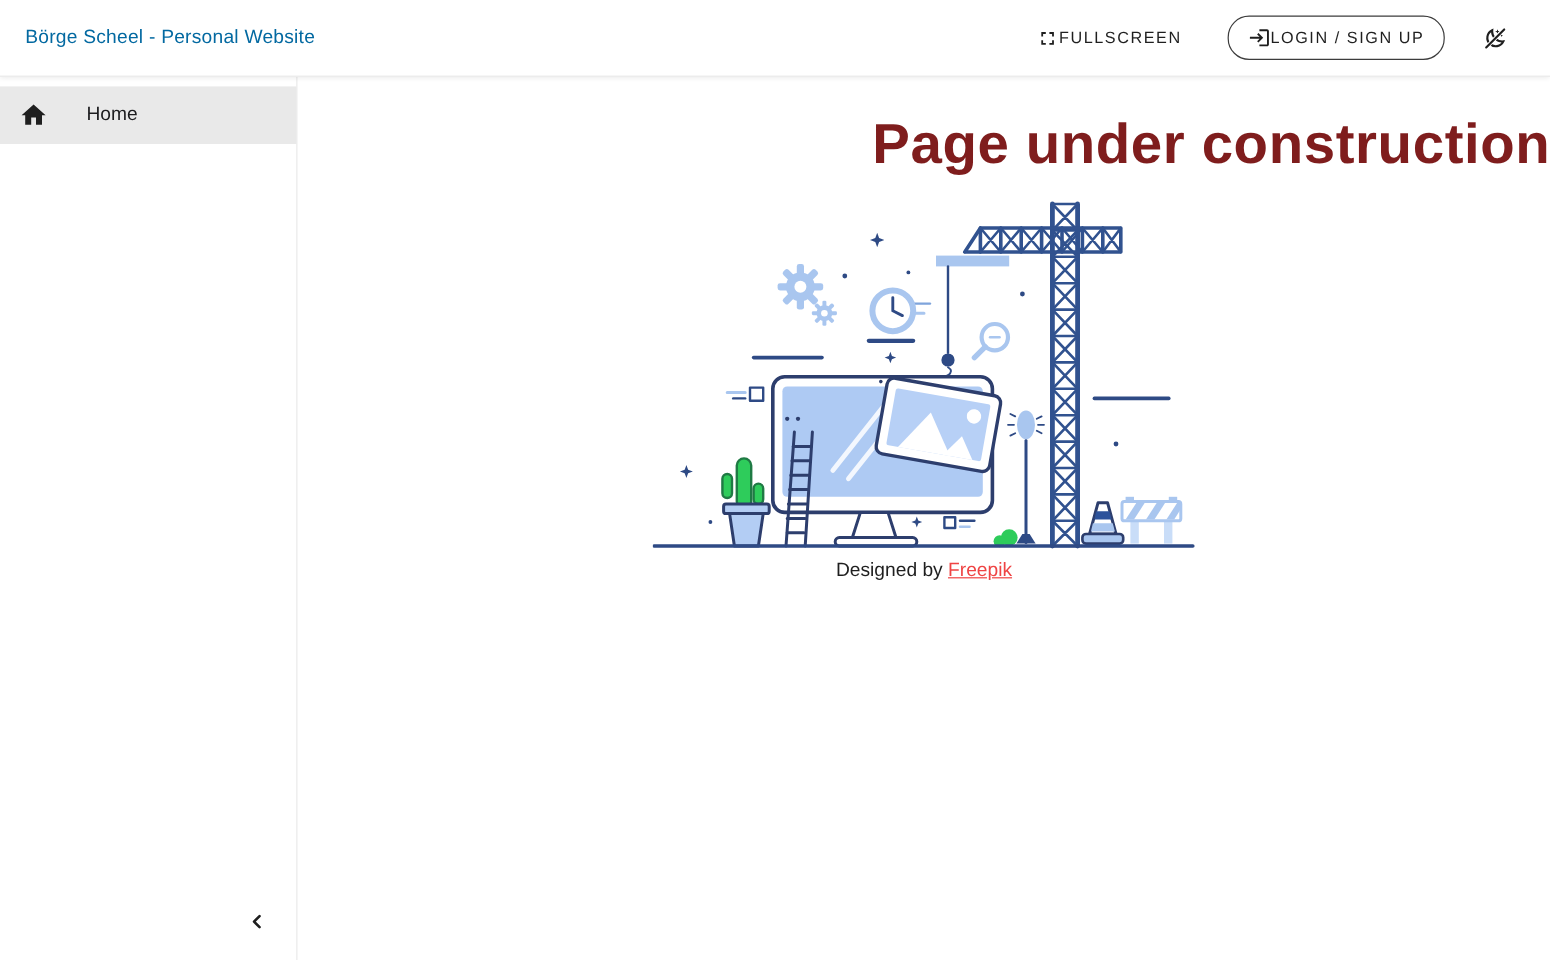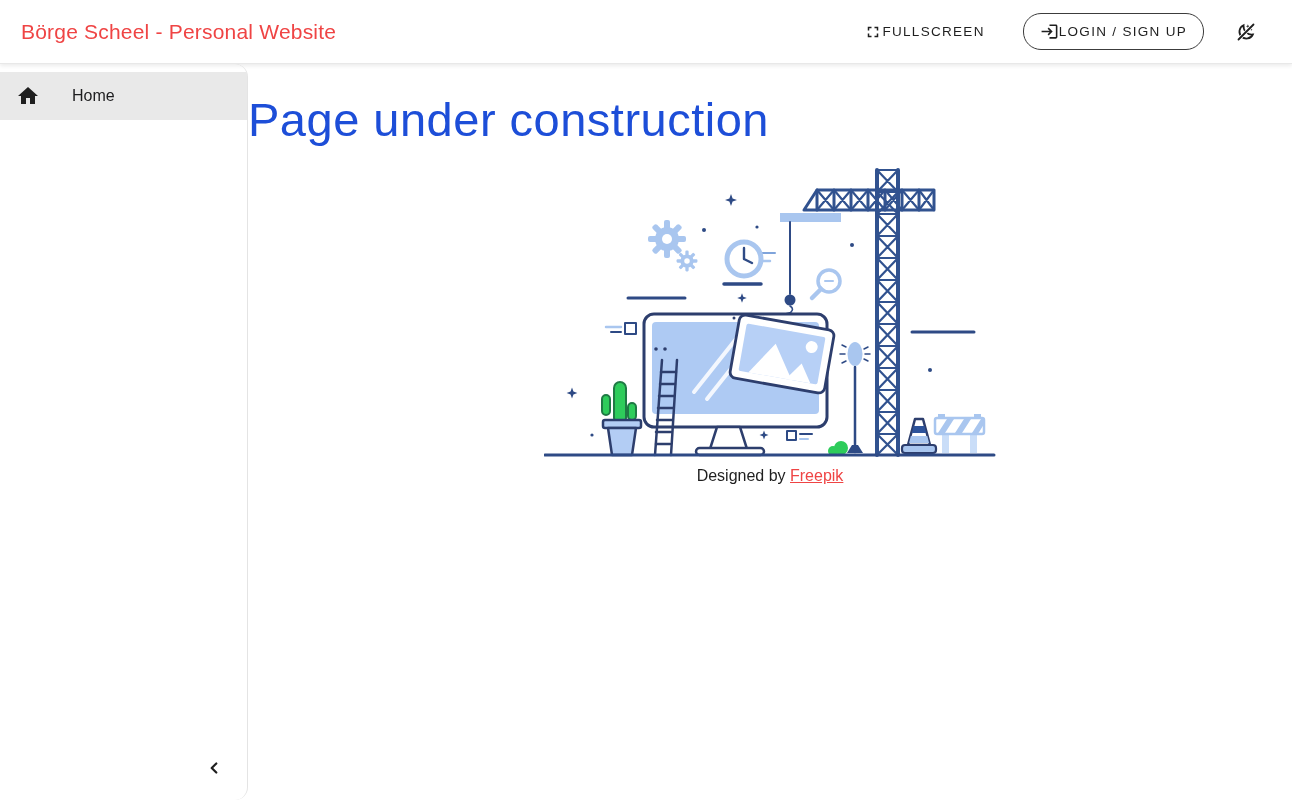--- a/index.html
+++ b/index.html
@@ -8,47 +8,47 @@
     background:#ffffff;font-family:"Liberation Sans",sans-serif;color:#1f1f1f;
   }
   .app{display:flex;flex-direction:column;width:100%;height:100%;}
 
   
   .header{
     height:64px;flex:0 0 64px;background:#fff;display:flex;align-items:center;
     padding:0 26px 0 21px;box-sizing:border-box;position:relative;z-index:5;
     border-bottom:1px solid #e8e8e8;box-shadow:0 2px 4px rgba(0,0,0,0.08);
   }
-  .app-title{font-size:21px;font-weight:400;color:#ef4444;letter-spacing:.2px;}
+  .app-title{font-size:16px;font-weight:400;color:#0369a1;letter-spacing:.2px;}
   .header-right{margin-left:auto;display:flex;align-items:center;}
   .btn{display:flex;align-items:center;background:none;border:none;cursor:pointer;
        font-family:"Liberation Sans",sans-serif;color:#1f1f1f;}
   .btn-label{font-size:13.5px;letter-spacing:1.3px;font-weight:400;white-space:nowrap;}
   .fullscreen-btn{padding:8px 10px;}
   .login-btn{border:1px solid #3c3c3c;border-radius:18px;height:37px;padding:0 16px;margin-left:28px;}
   .icon-btn{width:40px;height:40px;display:flex;align-items:center;justify-content:center;
             background:none;border:none;cursor:pointer;margin-left:22px;}
   .icn{display:inline-flex;align-items:center;justify-content:center;}
 
   
   .body-row{flex:1;display:flex;min-height:0;}
   .sidebar{
     width:248px;flex:0 0 248px;background:#fff;border-right:1px solid #e4e4e4;
-    position:relative;padding-top:8px;box-sizing:border-box;border-radius:13px;
+    position:relative;padding-top:8px;box-sizing:border-box;
   }
   .nav-item{display:flex;align-items:center;height:48px;padding-left:16px;cursor:pointer;}
   .nav-item.selected{background:#e9e9e9;}
   .nav-icon{width:24px;height:24px;flex:0 0 24px;display:flex;align-items:center;justify-content:center;}
   .nav-label{margin-left:32px;font-size:16px;color:#1d1d1f;}
   .collapse-btn{position:absolute;right:19px;bottom:18px;width:28px;height:28px;
                 display:flex;align-items:center;justify-content:center;background:none;border:none;cursor:pointer;}
 
   
   .main{flex:1;position:relative;background:#fff;}
-  .page-heading{margin:28px 0 0 0;text-align:left;font-size:47px;font-weight:400;color:#1d4ed8;letter-spacing:.5px;}
+  .page-heading{margin:28px 0 0 0;text-align:right;font-size:47px;font-weight:700;color:#7f1d1d;letter-spacing:.5px;}
   .illustration-wrap{display:flex;justify-content:center;margin-top:20px;}
   .credit{ text-align:center;font-size:16px;color:#1f1f1f;margin-top:8px;}
   .credit a{color:#ef4444;cursor:pointer;}
 
   
   .ge-logo{position:absolute;left:757px;top:437px;width:200px;height:206px;}
 </style>
 </head>
 <body>
 

